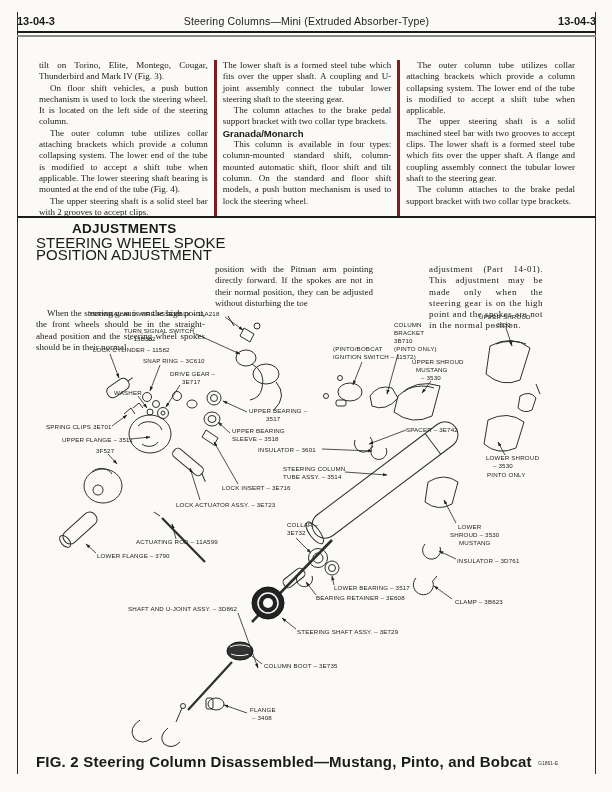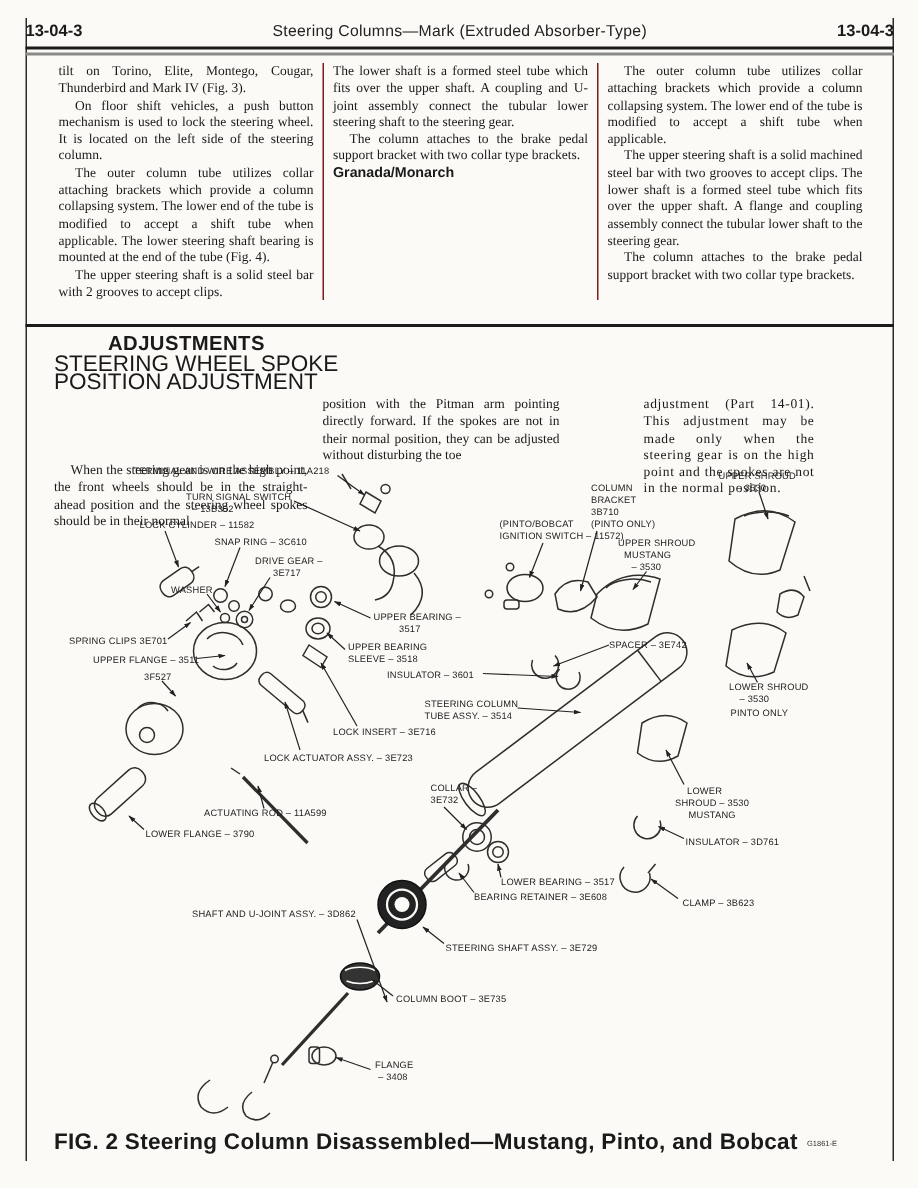--- a/index.html
+++ b/index.html
@@ -16,22 +16,22 @@
   .hdr{position:absolute;left:17px;right:16px;top:12px;height:18px;
     display:flex;align-items:center;font-family:"Liberation Sans",sans-serif;justify-content:space-between;}
   .hdr .code{font-weight:bold;font-size:11px;width:110px;}
   .hdr .code.right{text-align:right;}
   .hdr .title{flex:1;text-align:center;font-size:10.5px;letter-spacing:.2px;color:#222;}
   .hdr-rule1{position:absolute;left:17px;right:16px;top:31px;height:2px;background:#1b1b1b;}
   .hdr-rule2{position:absolute;left:17px;right:16px;top:35px;height:2px;background:#8a8a86;}
 
   
   .intro{position:absolute;left:33px;top:42px;width:548px;display:flex;}
-  .intro .col{width:175px;padding:0 6px;font-size:9px;line-height:11.3px;text-align:justify;}
-  .intro .col + .col{border-left:1px solid #7f1d1d;}
+  .intro .col{width:175px;padding:0 6px;font-size:9px;line-height:11.3px;text-align:justify;margin-top:18px;}
+  .intro .col + .col{border-left:3px solid #7f1d1d;}
   .intro p{margin:0;text-indent:11px;}
   .intro p.cont{text-indent:0;}
   .gm-head{font-family:"Liberation Sans",sans-serif;font-weight:bold;font-size:9.5px;margin:1px 0 0 0;}
 
   .sec-rule{position:absolute;left:17px;right:16px;top:216px;height:2px;background:#1b1b1b;}
 
   
   .adj-title{position:absolute;left:36px;top:221px;font-family:"Liberation Sans",sans-serif;
     font-weight:bold;font-size:13.5px;letter-spacing:.3px;margin-left:36px;}
   .adj-sub{position:absolute;left:36px;top:237px;font-family:"Liberation Sans",sans-serif;
@@ -53,37 +53,38 @@
     font-size:5px;color:#333;}
 </style>
 </head>
 <body>
 
 <div class="edge edge-left"></div>
 <div class="edge edge-right"></div>
 
 <div class="hdr">
   <div class="code">13-04-3</div>
-  <div class="title">Steering Columns—Mark (Extruded Absorber-Type)</div>
+  <div class="title">Steering Columns—Mini (Extruded Absorber-Type)</div>
   <div class="code right">13-04-3</div>
 </div>
 <div class="hdr-rule1"></div>
 <div class="hdr-rule2"></div>
 
 <div class="intro">
   <div class="col">
     <p class="cont">tilt on Torino, Elite, Montego, Cougar, Thunderbird and Mark IV (Fig. 3).</p>
     <p>On floor shift vehicles, a push button mechanism is used to lock the steering wheel. It is located on the left side of the steering column.</p>
     <p>The outer column tube utilizes collar attaching brackets which provide a column collapsing system. The lower end of the tube is modified to accept a shift tube when applicable. The lower steering shaft bearing is mounted at the end of the tube (Fig. 4).</p>
     <p>The upper steering shaft is a solid steel bar with 2 grooves to accept clips.</p>
   </div>
   <div class="col">
     <p class="cont">The lower shaft is a formed steel tube which fits over the upper shaft. A coupling and U-joint assembly connect the tubular lower steering shaft to the steering gear.</p>
     <p>The column attaches to the brake pedal support bracket with two collar type brackets.</p>
     <p class="gm-head cont">Granada/Monarch</p>
+    <p>This column is available in four types: column-mounted standard shift, column-mounted automatic shift, floor shift and tilt column. On the standard and floor shift models, a push button mechanism is used to lock the steering wheel.</p>
   </div>
   <div class="col">
     <p>The outer column tube utilizes collar attaching brackets which provide a column collapsing system. The lower end of the tube is modified to accept a shift tube when applicable.</p>
     <p>The upper steering shaft is a solid machined steel bar with two grooves to accept clips. The lower shaft is a formed steel tube which fits over the upper shaft. A flange and coupling assembly connect the tubular lower shaft to the steering gear.</p>
     <p>The column attaches to the brake pedal support bracket with two collar type brackets.</p>
   </div>
 </div>
 
 <div class="sec-rule"></div>
 

